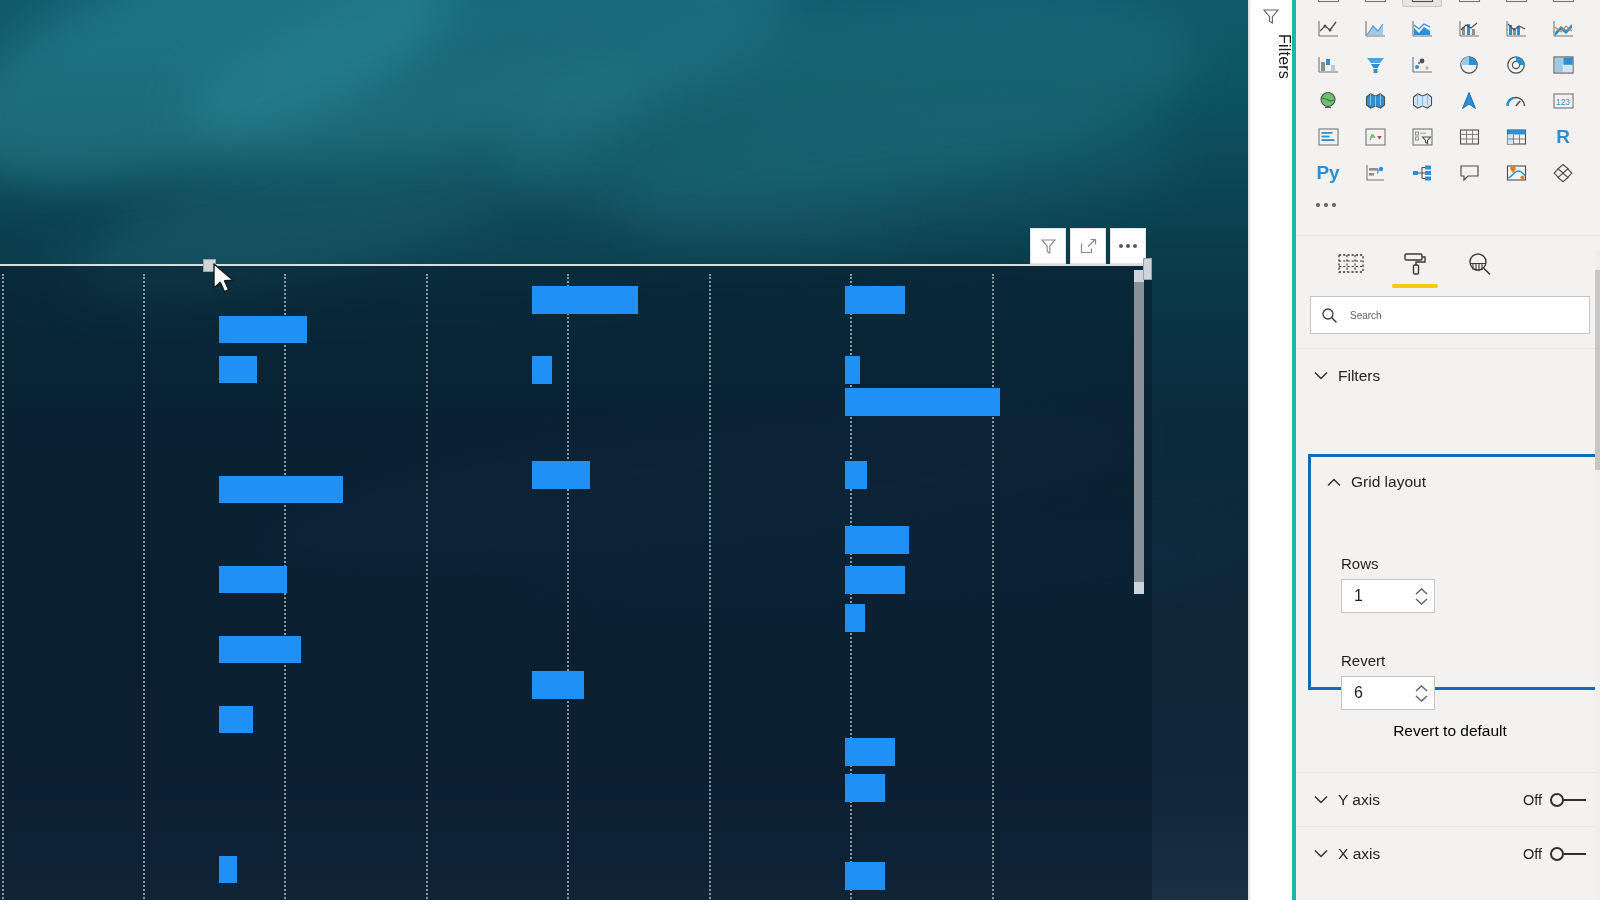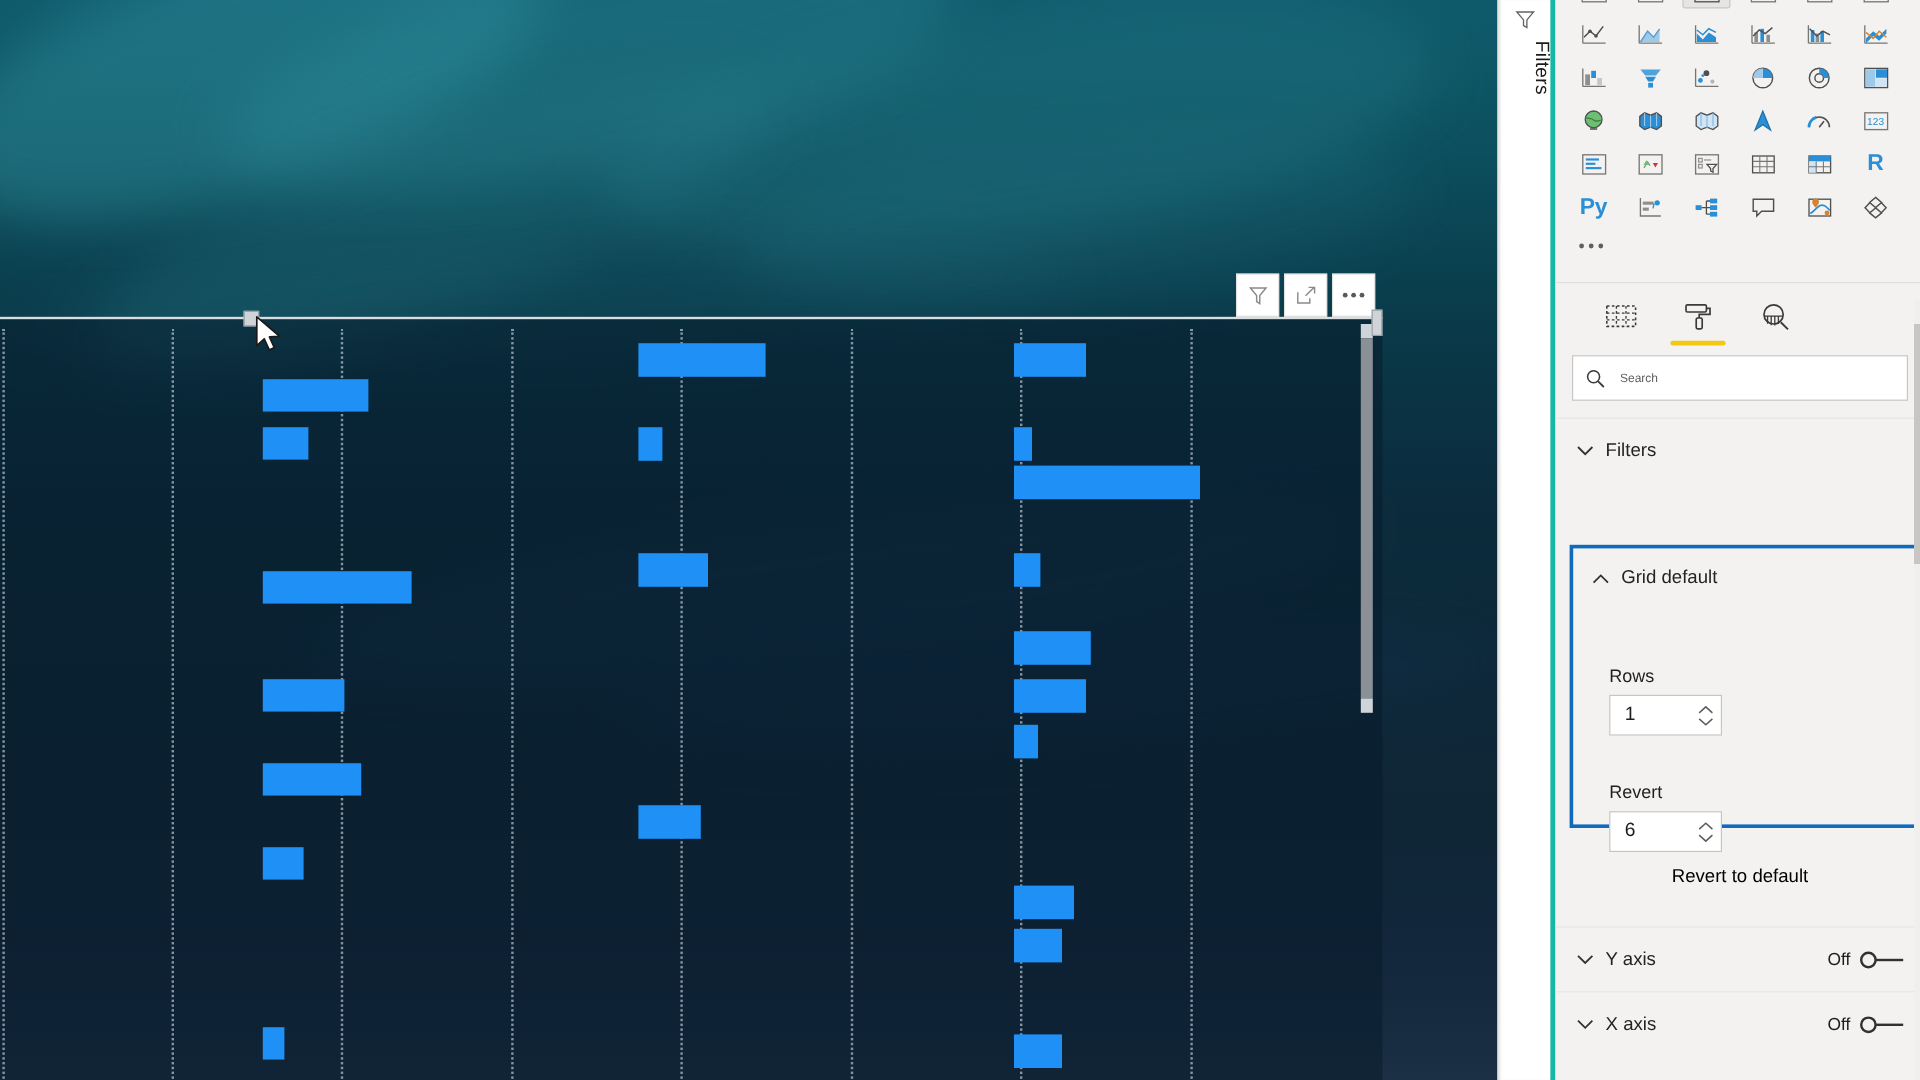--- a/index.html
+++ b/index.html
@@ -625,21 +625,21 @@
 
       </div>
 
       <div class="grid-group">
         <div class="gl-head">
           <span class="chev">
             <svg width="14" height="9" viewBox="0 0 14 9">
                 <path d="M1 7.5L7 1.5L13 7.5" fill="none" stroke="#323130" stroke-width="1.5"></path>
               </svg>
           </span>
-          <span class="lbl">Grid default</span>
+          <span class="lbl">Grid layout</span>
         </div>
 
         <div class="fld" style="top:62px">
           <div class="cap">Rows</div>
           <div class="spin">
             <input type="text" value="1" style="">
             <span class="arrows">
               <svg width="13" height="7" viewBox="0 0 13 7">
                   <path d="M1 6L6.5 1L12 6" fill="none" stroke="#605e5c" stroke-width="1.3"></path>
                 </svg>

